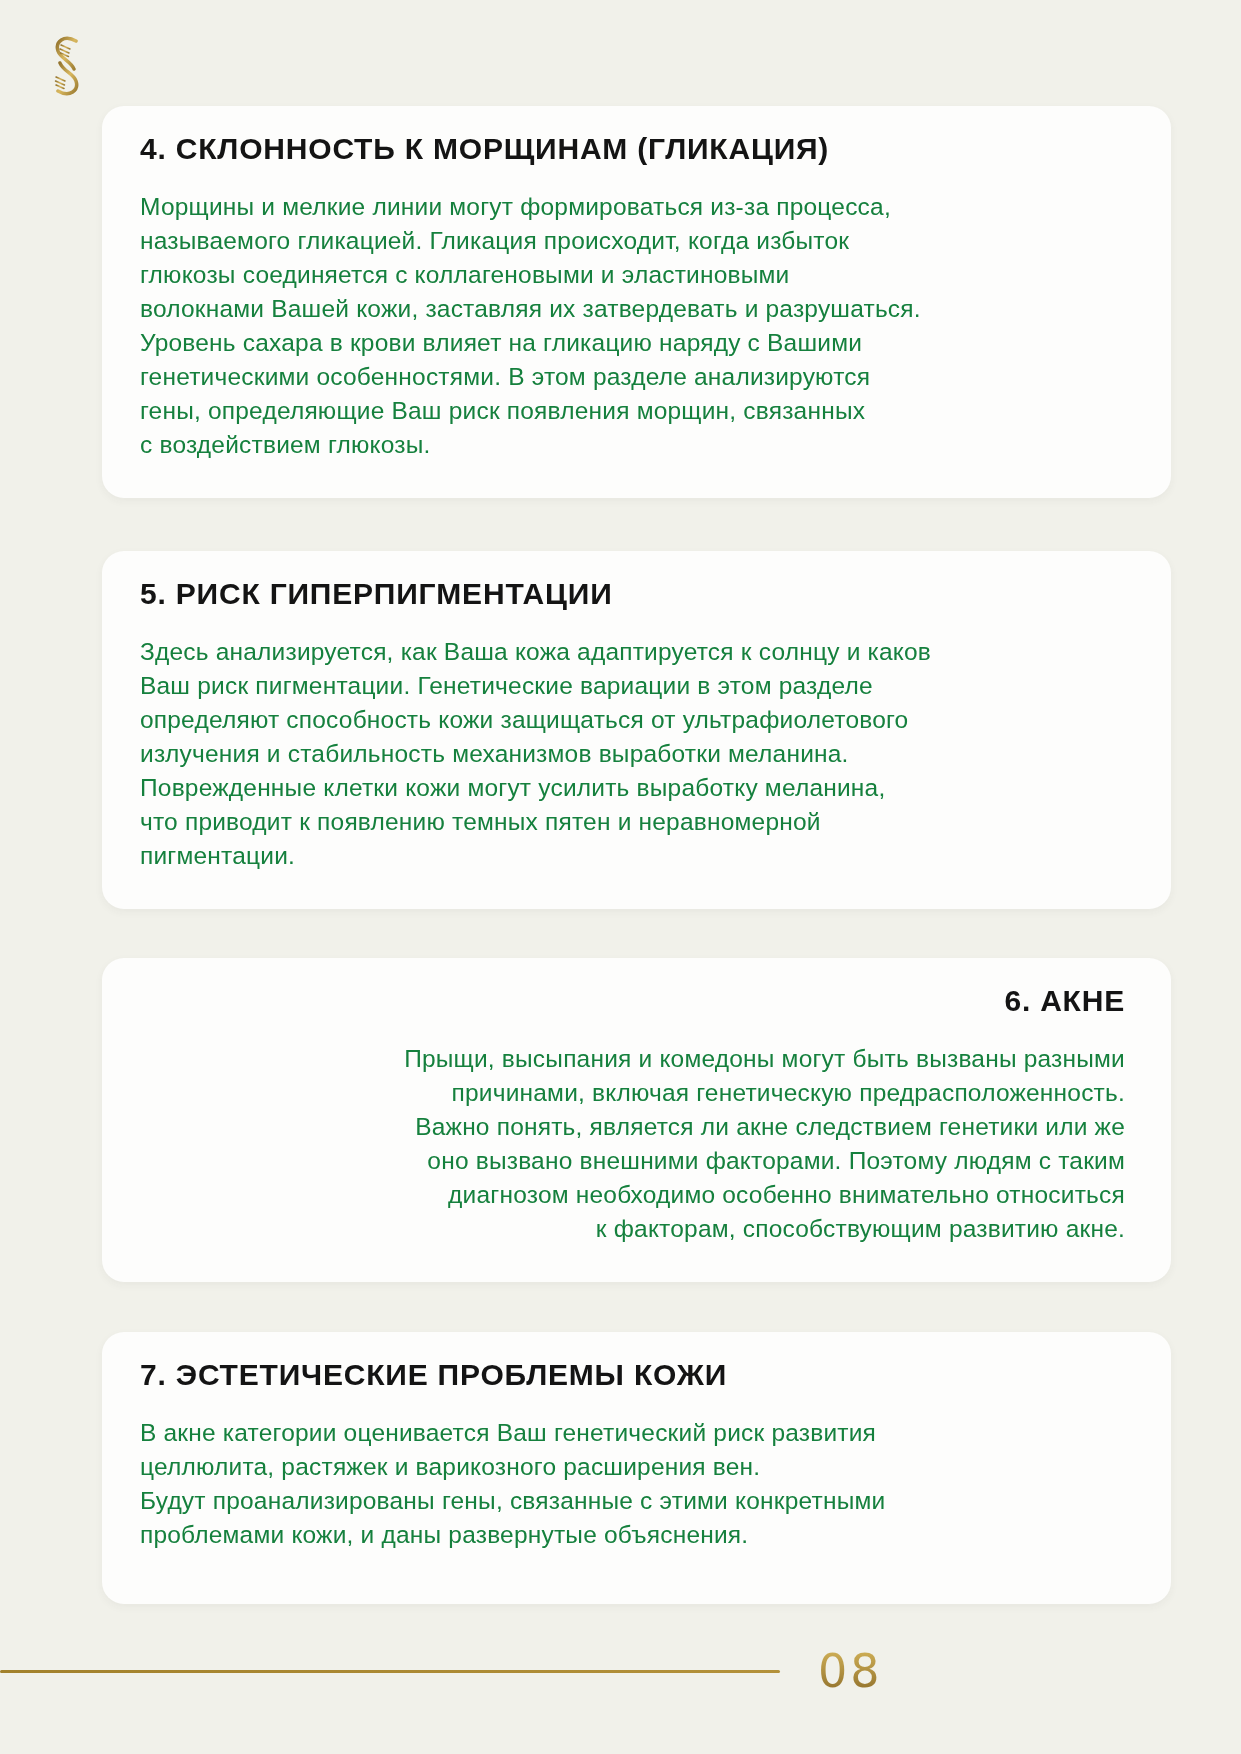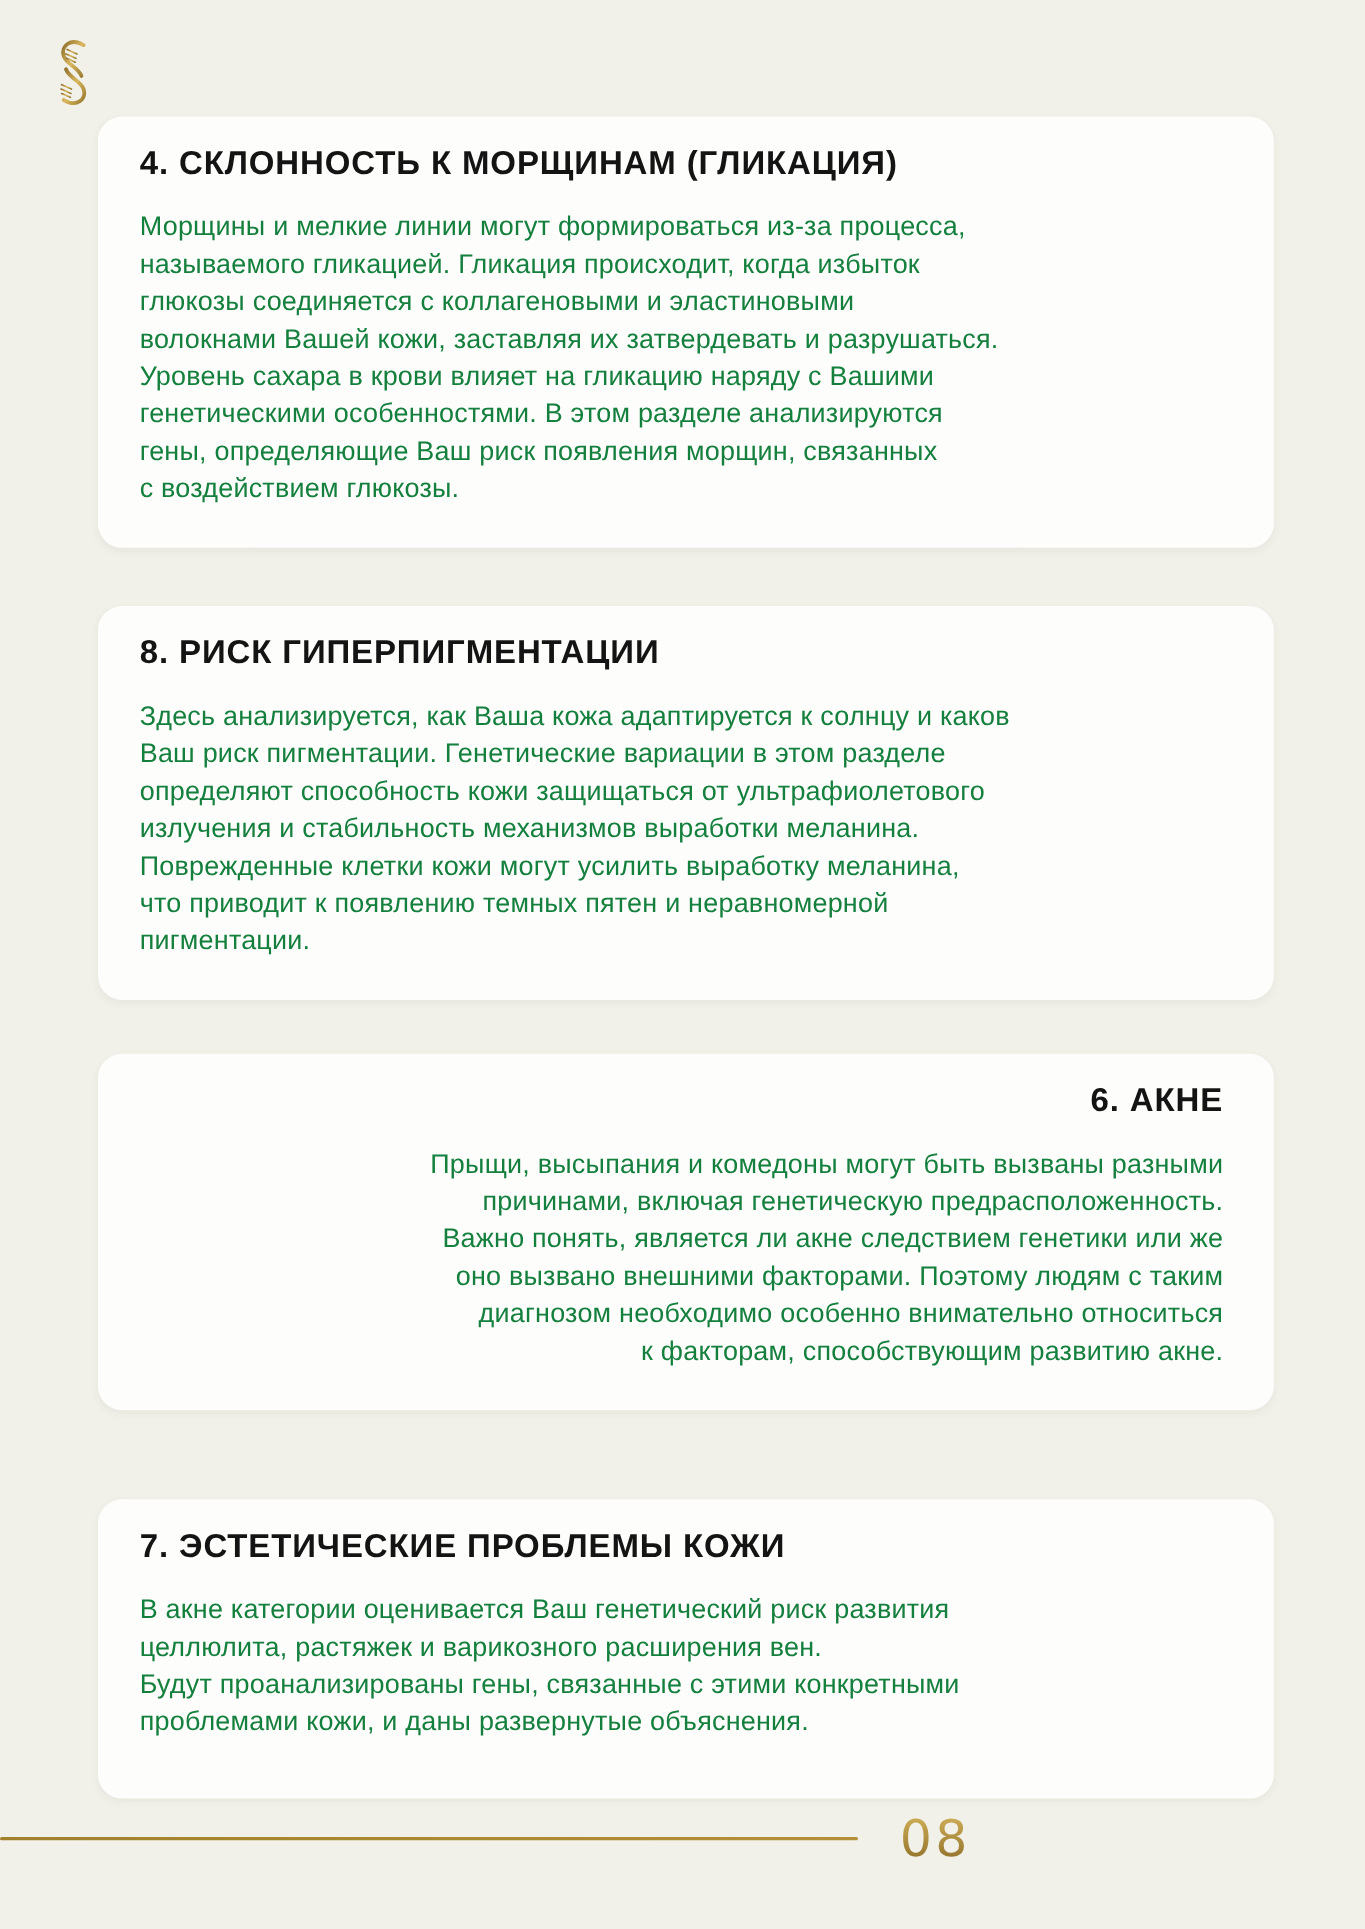--- a/index.html
+++ b/index.html
@@ -16,32 +16,32 @@
   }
   .logo {
     position: absolute;
     left: 52px;
     top: 34px;
     width: 30px;
     height: 64px;
   }
   .card {
     position: absolute;
-    left: 89px;
+    left: 102px;
     width: 1069px;
     box-sizing: border-box;
     background: #fdfdfc;
     border-radius: 22px;
     box-shadow: 0 3px 8px rgba(60,60,50,0.05);
     padding: 26px 46px 36px 38px;
   }
   .card-1 { top: 106px;  min-height: 392px; }
   .card-2 { top: 551px;  min-height: 356px; }
   .card-3 { top: 958px;  min-height: 318px; text-align: right; }
-  .card-4 { top: 1332px; min-height: 272px; margin-top: 31px; }
+  .card-4 { top: 1332px; min-height: 272px; }
   .card h2 {
     margin: 0 0 24px 0;
     font-size: 30px;
     font-weight: 800;
     letter-spacing: 0.8px;
     color: #141414;
     font-family: "Liberation Sans", sans-serif;
   }
   .card p {
     margin: 0;
@@ -107,21 +107,21 @@
 называемого гликацией. Гликация происходит, когда избыток
 глюкозы соединяется с коллагеновыми и эластиновыми
 волокнами Вашей кожи, заставляя их затвердевать и разрушаться.
 Уровень сахара в крови влияет на гликацию наряду с Вашими
 генетическими особенностями. В этом разделе анализируются
 гены, определяющие Ваш риск появления морщин, связанных
 с воздействием глюкозы.</p>
 </section>
 
 <section class="card card-2">
-  <h2>8. РИСК ГИПЕРПИГМЕНТАЦИИ</h2>
+  <h2>5. РИСК ГИПЕРПИГМЕНТАЦИИ</h2>
   <p>Здесь анализируется, как Ваша кожа адаптируется к солнцу и каков
 Ваш риск пигментации. Генетические вариации в этом разделе
 определяют способность кожи защищаться от ультрафиолетового
 излучения и стабильность механизмов выработки меланина.
 Поврежденные клетки кожи могут усилить выработку меланина,
 что приводит к появлению темных пятен и неравномерной
 пигментации.</p>
 </section>
 
 <section class="card card-3">

